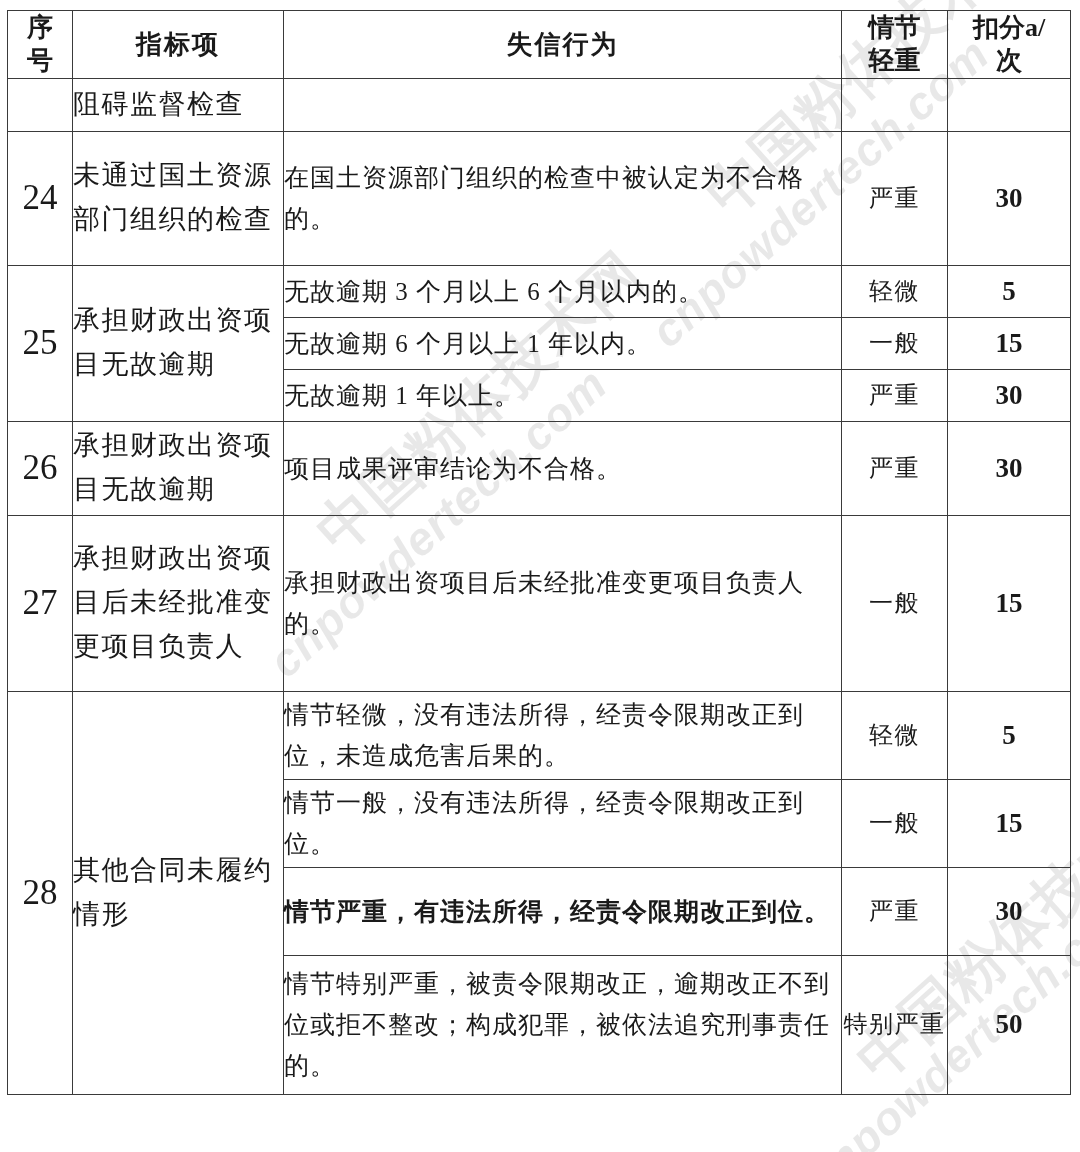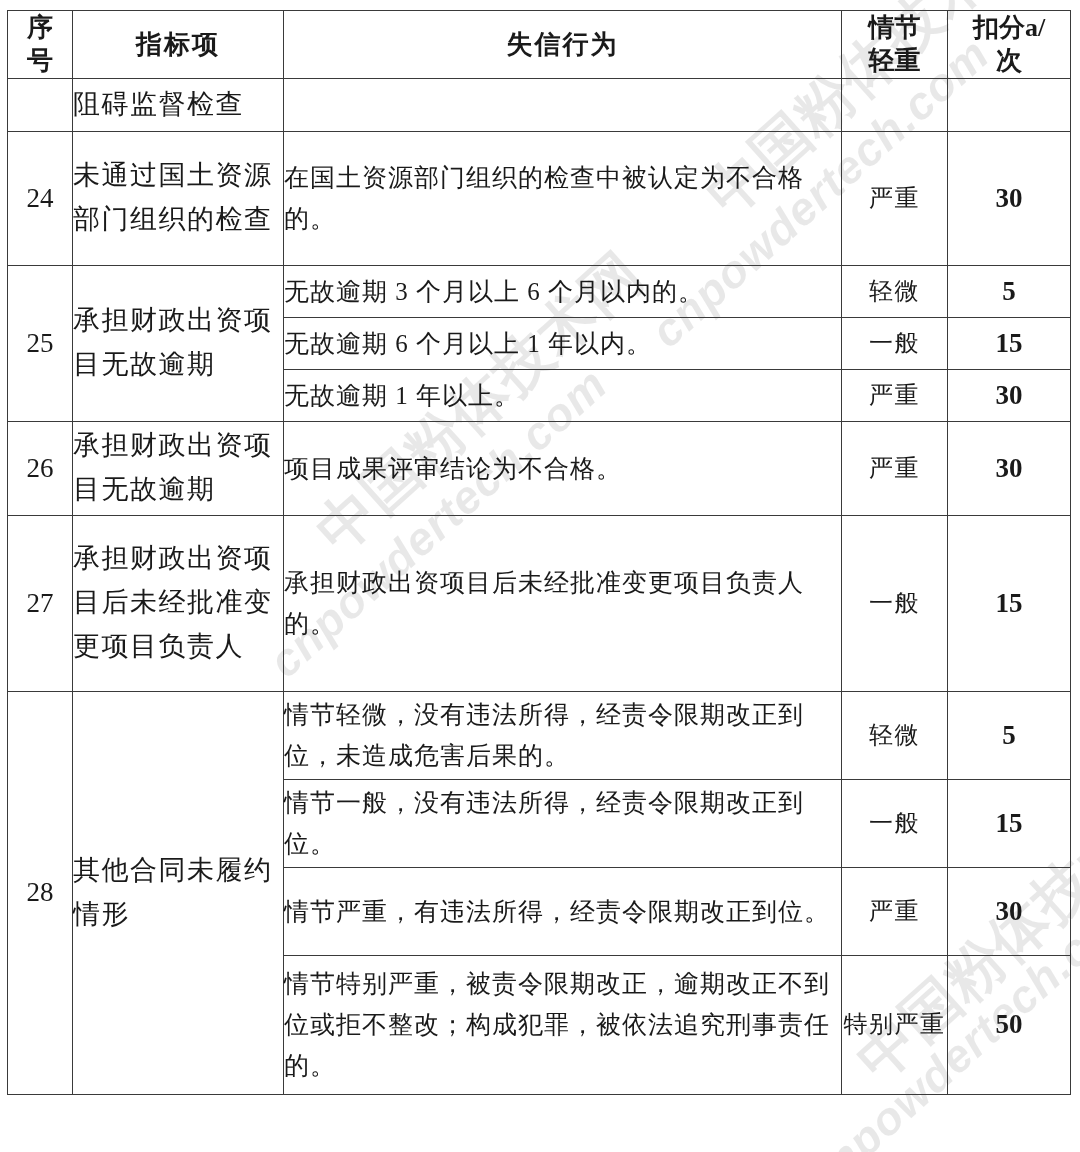--- a/index.html
+++ b/index.html
@@ -94,21 +94,21 @@
   .hdr-narrow { letter-spacing: 0px; }
   .hdr .bold-lat {
     font-family: "Liberation Serif", "DejaVu Serif", serif;
     font-weight: 700;
     letter-spacing: 0;
   }
 
   
   .c-num {
     text-align: center;
-    font-size: 27px;
+    font-size: 35px;
     font-family: "Liberation Serif", "DejaVu Serif", serif;
   }
   .c-ind {
     text-align: left;
     font-size: 27px;
     line-height: 1.62;
     letter-spacing: 1.5px;
     padding: 8px 6px 8px 14px;
   }
   .c-beh {
@@ -232,21 +232,21 @@
           <td class="c-beh" style="height:87px;">情节轻微，没有违法所得，经责令限期改正到位，未造成危害后果的。</td>
           <td class="c-sev">轻微</td>
           <td class="c-score">5</td>
         </tr>
         <tr>
           <td class="c-beh" style="height:87px;margin-top:7px;">情节一般，没有违法所得，经责令限期改正到位。</td>
           <td class="c-sev">一般</td>
           <td class="c-score">15</td>
         </tr>
         <tr>
-          <td class="c-beh" style="height:87px;">情节严重，有违法所得，经责令限期改正到位。</td>
+          <td class="c-beh" style="height:87px;font-weight:bold;">情节严重，有违法所得，经责令限期改正到位。</td>
           <td class="c-sev">严重</td>
           <td class="c-score">30</td>
         </tr>
         <tr>
           <td class="c-beh" style="height:138px;">情节特别严重，被责令限期改正，逾期改正不到位或拒不整改；构成犯罪，被依法追究刑事责任的。</td>
           <td class="c-sev">特别严重</td>
           <td class="c-score">50</td>
         </tr>
 
       </tbody>

